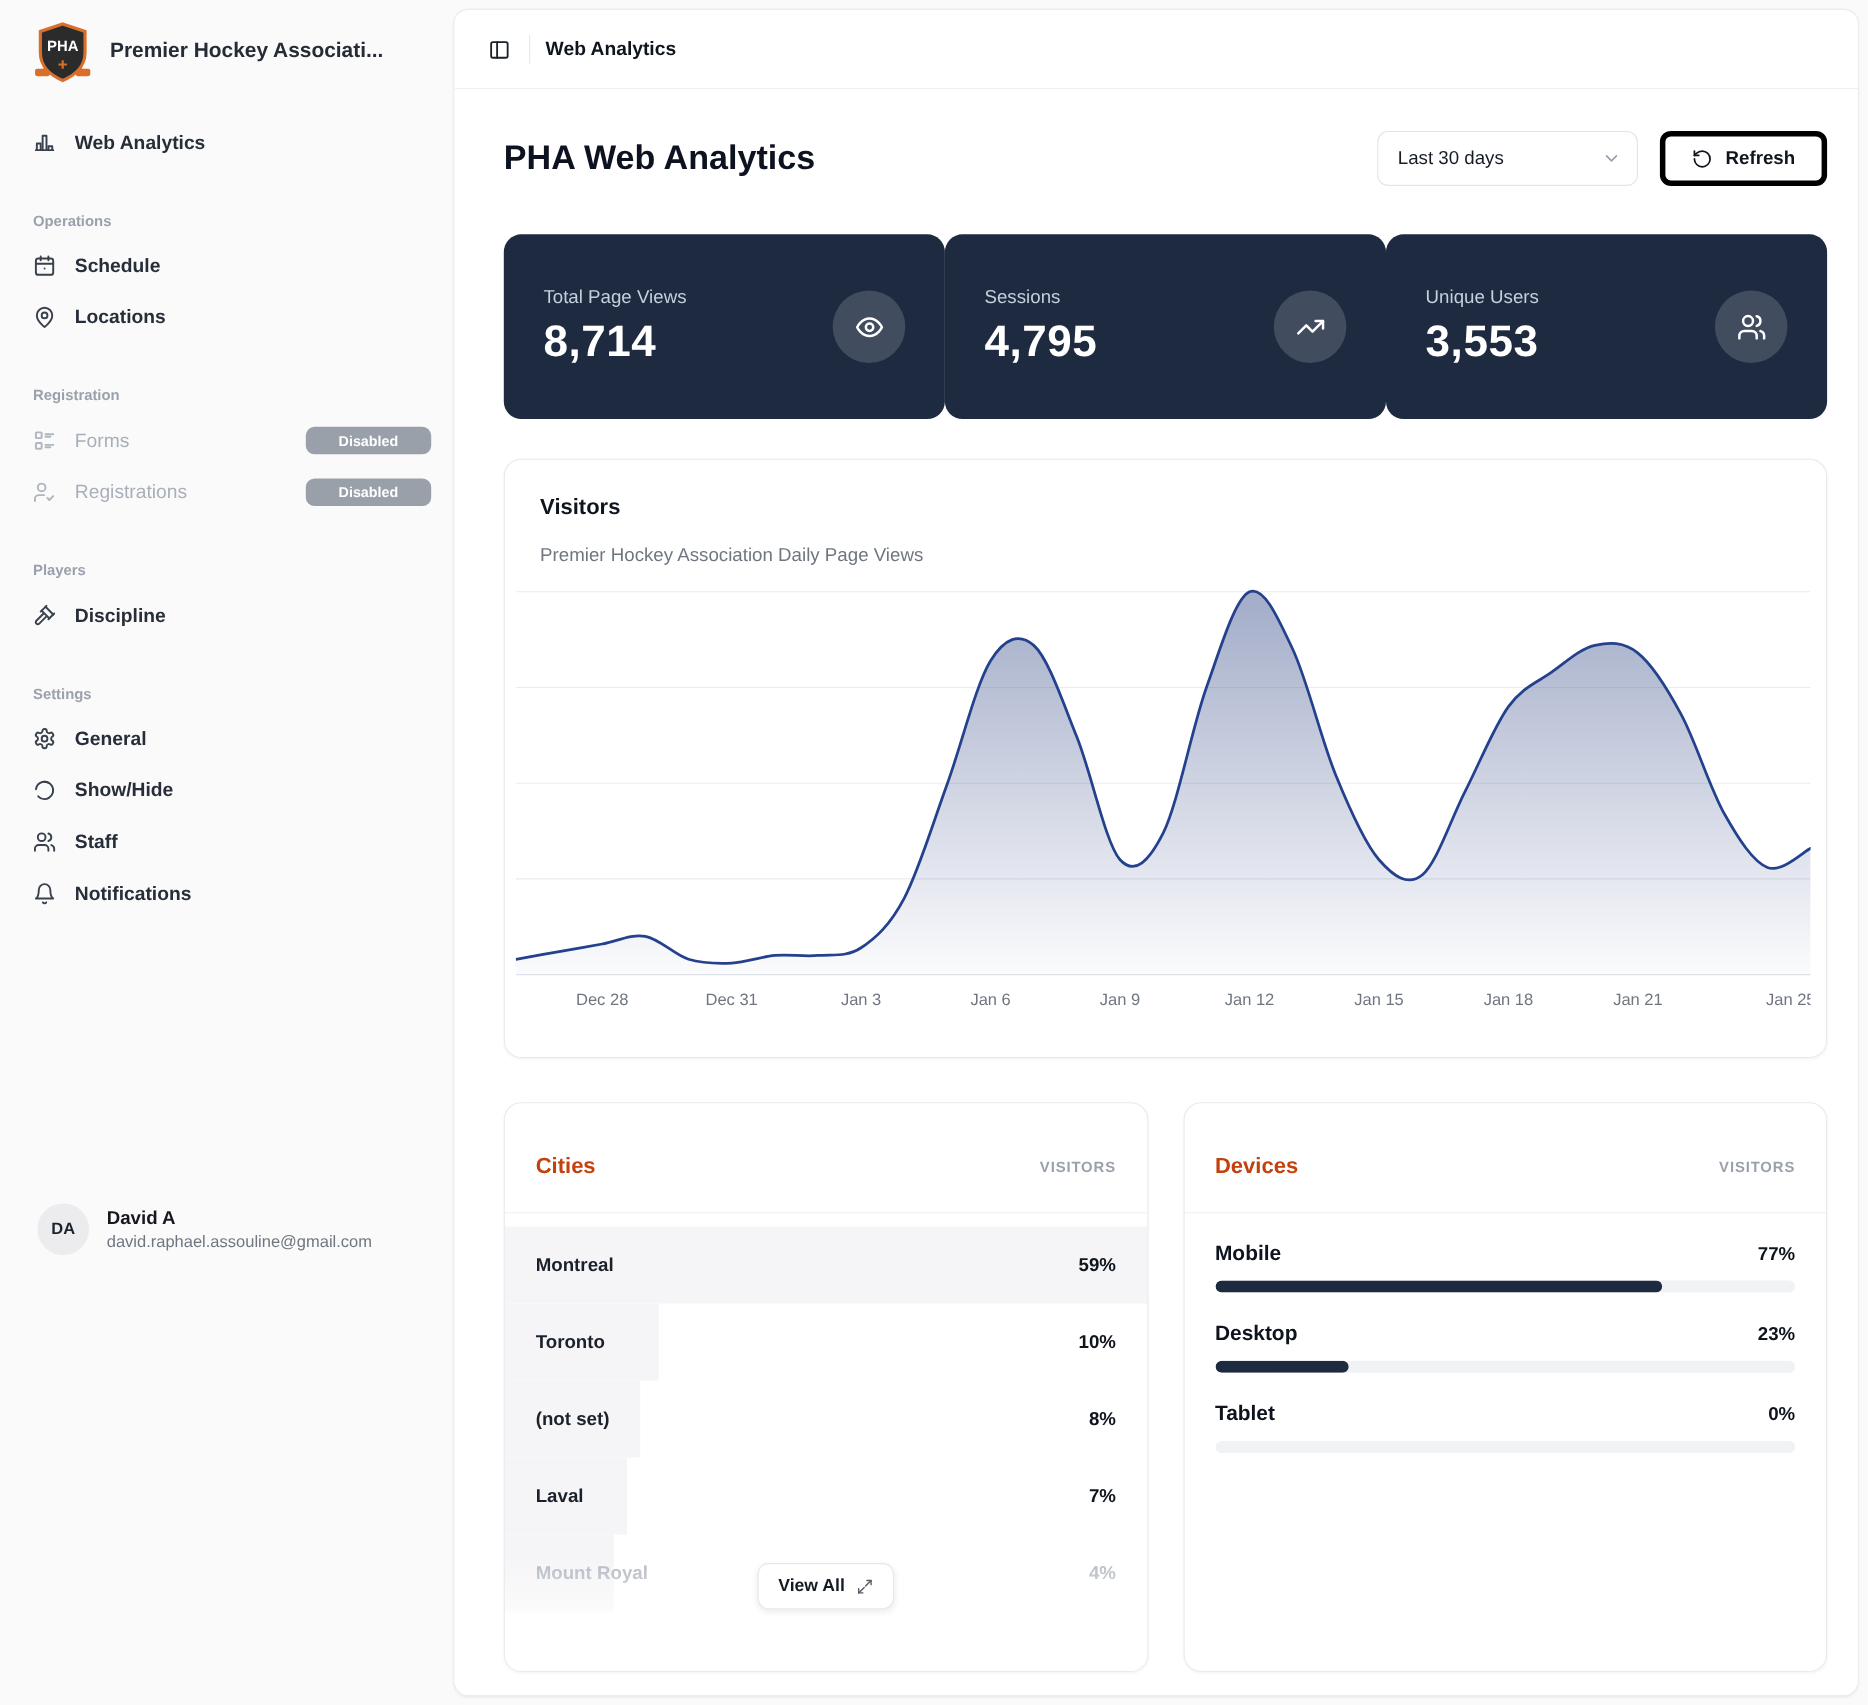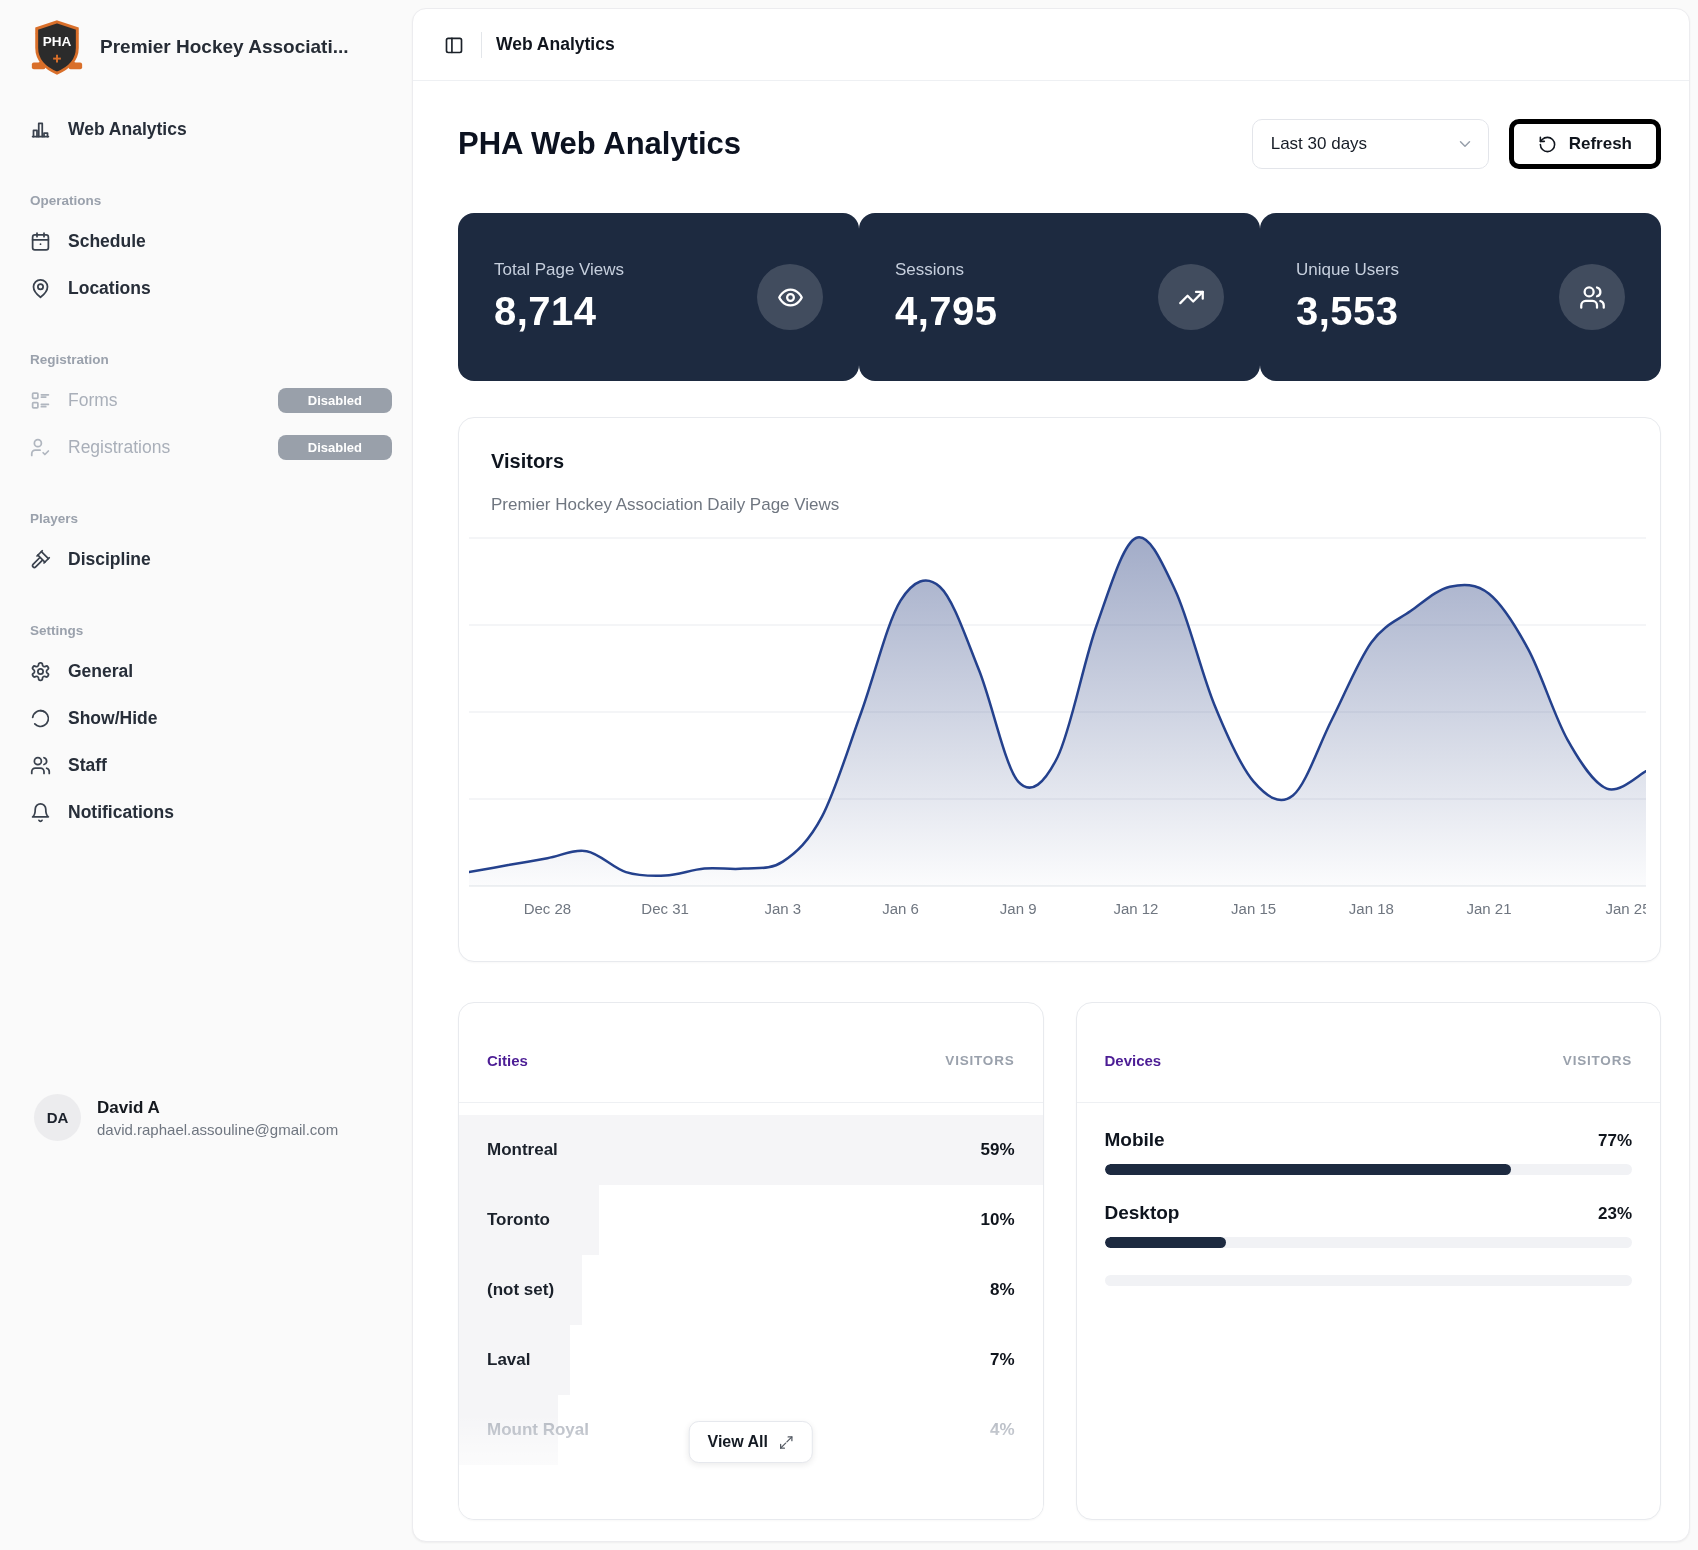--- a/index.html
+++ b/index.html
@@ -57,21 +57,21 @@
   .chart-head{padding:0 22px}
   .chart-title{font-size:20px;font-weight:700;color:#0e141e}
   .chart-sub{font-size:17px;color:#6f7680;margin-top:22px}
   #chart-slot{margin-top:16px}
   svg.chart{display:block;width:100%;height:392px}
 
   
   .bottom{display:flex;gap:32px;margin-top:40px}
   .panel{flex:1;border:1px solid #e8eaee;border-radius:16px;height:518px;position:relative;overflow:hidden;box-shadow:0 1px 2px rgba(0,0,0,.03);background:#fff}
   .panel-head{height:100px;display:flex;align-items:center;justify-content:space-between;padding:16px 28px 0;border-bottom:1px solid #eef0f3}
-  .panel-title{font-size:15px;font-weight:700;color:#4c1d95}
+  .panel-title{font-size:20px;font-weight:700;color:#c2410c}
   .col-head{font-size:13.5px;font-weight:700;color:#9aa1ac;letter-spacing:.8px}
   .city-rows{padding-top:12px;position:relative}
   .city-row{position:relative;height:70px;display:flex;align-items:center;justify-content:space-between;padding:0 28px}
   .city-bar{position:absolute;left:0;top:0;height:100%;background:#f5f5f7}
   .city-name{position:relative;font-size:17px;font-weight:600;color:#1b212b}
   .city-val{position:relative;font-size:17px;font-weight:700;color:#10151d}
   .city-row.faded .city-name,.city-row.faded .city-val{color:#b2b7c0}
   .fadeout{position:absolute;left:0;right:0;bottom:0;height:105px;background:linear-gradient(to bottom,rgba(255,255,255,0),#ffffff 80%);pointer-events:none}
   .view-all{position:absolute;left:50%;transform:translateX(-50%);bottom:56px;background:#fff;border:1px solid #e6e8ed;border-radius:10px;box-shadow:0 2px 6px rgba(0,0,0,.08);padding:11px 18px;display:flex;gap:11px;align-items:center;font-size:16px;font-weight:600;color:#141a23;cursor:pointer}
   .view-all svg{width:15px;height:15px;color:#555b64}
@@ -392,20 +392,24 @@
             <div class="dev-row">
               <div class="dev-top">
                 <span class="dev-name">Desktop</span>
                 <span class="dev-val">23%</span>
               </div>
               <div class="dev-track">
                 <div class="dev-fill" style="width:23%"></div>
               </div>
             </div>
             <div class="dev-row">
+              <div class="dev-top">
+                <span class="dev-name">Tablet</span>
+                <span class="dev-val">0%</span>
+              </div>
               <div class="dev-track">
                 <div class="dev-fill" style="width:0%"></div>
               </div>
             </div>
           </div>
       </section>
     </div>
   </div>
 </main>
 

